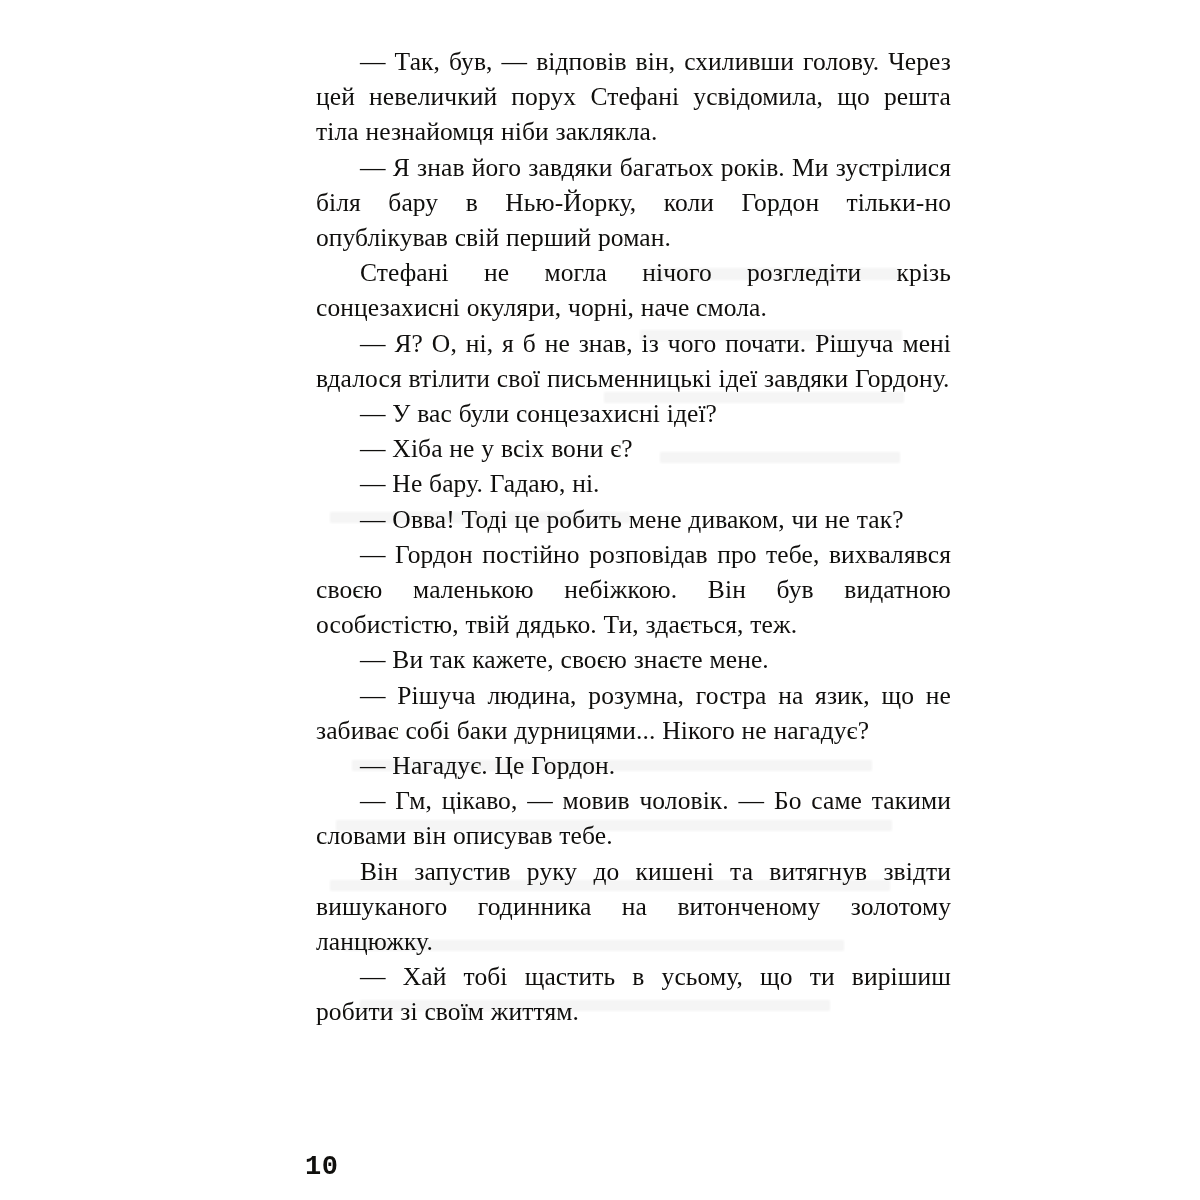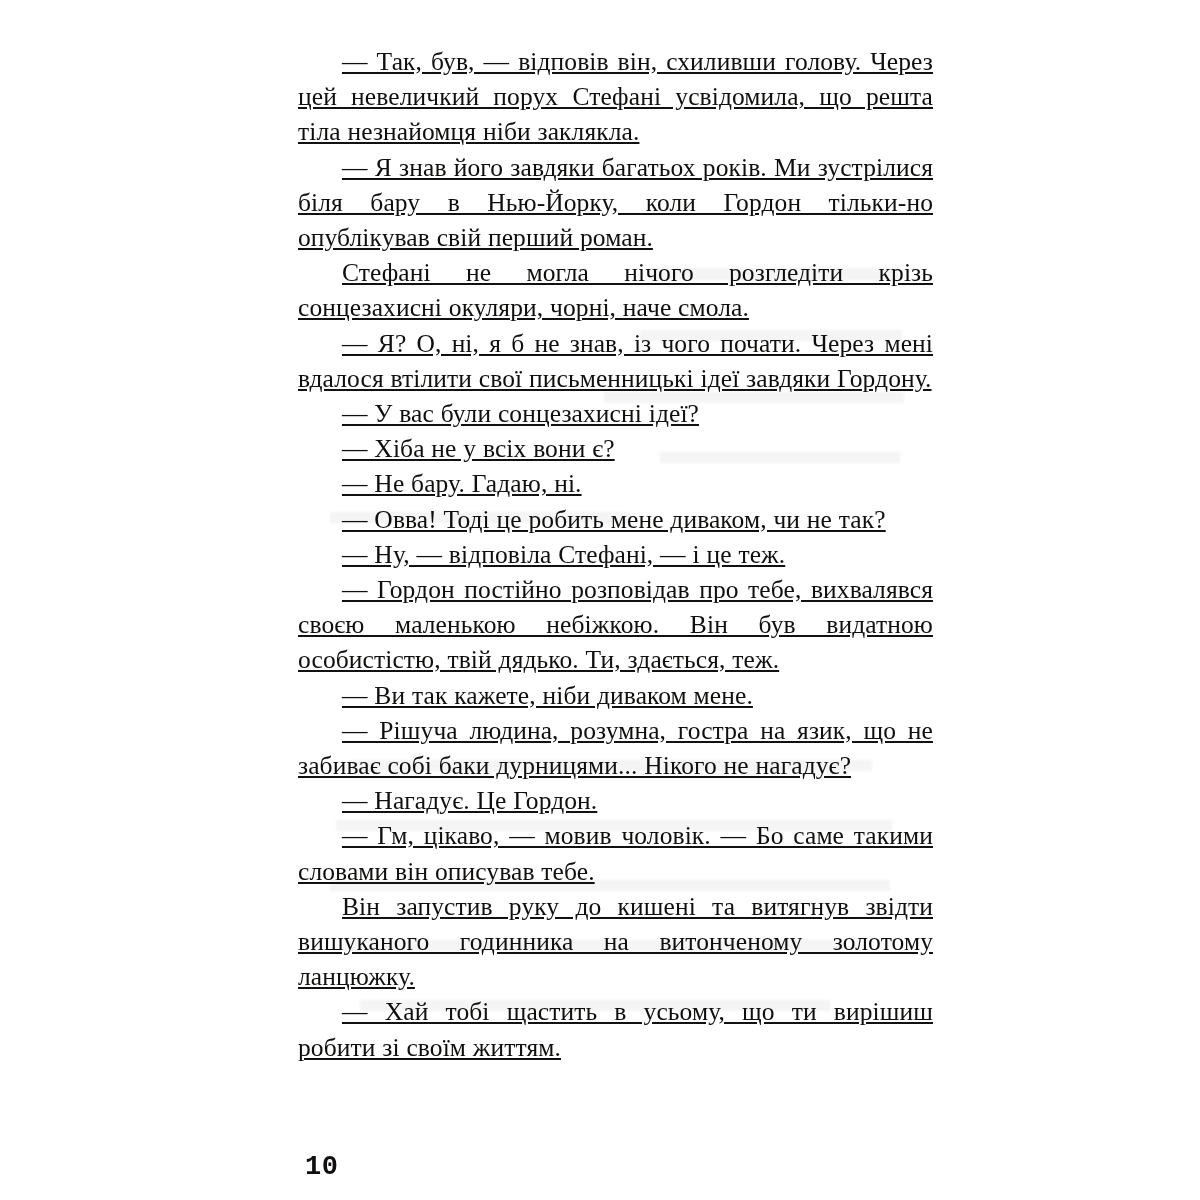--- a/index.html
+++ b/index.html
@@ -15,24 +15,23 @@
     overflow: hidden;
   }
   .page {
     position: relative;
     width: 1200px;
     height: 1200px;
     box-sizing: border-box;
   }
   .text-column {
     position: absolute;
-    left: 298px;
+    left: 316px;
     top: 44px;
     width: 635px;
-    text-decoration: underline;
   }
   .para {
     margin: 0;
     text-indent: 44px;
     text-align: justify;
     font-size: 25.5px;
     line-height: 35.2px;
     letter-spacing: 0.1px;
     word-spacing: 0.3px;
     color: #100f0d;
@@ -82,28 +81,27 @@
   <div class="ghost g6"></div>
   <div class="ghost g7"></div>
   <div class="ghost g8"></div>
   <div class="ghost g9"></div>
   <div class="ghost g10"></div>
 
   <div class="text-column">
     <p class="para">— Так, був, — відповів він, схиливши голову. Через цей невеличкий порух Стефані усвідомила, що решта тіла незнайомця ніби заклякла.</p>
     <p class="para">— Я знав його завдяки багатьох років. Ми зустрілися біля бару в Нью-Йорку, коли Гордон тільки-но опублікував свій перший роман.</p>
     <p class="para">Стефані не могла нічого розгледіти крізь сонцезахисні окуляри, чорні, наче смола.</p>
-    <p class="para">— Я? О, ні, я б не знав, із чого почати. Через мені вдалося втілити свої письменницькі ідеї завдяки Гордону.</p>
+    <p class="para">— Я? О, ні, я б не знав, із чого почати. Рішуча мені вдалося втілити свої письменницькі ідеї завдяки Гордону.</p>
     <p class="para last-left">— У вас були сонцезахисні ідеї?</p>
     <p class="para last-left">— Хіба не у всіх вони є?</p>
     <p class="para last-left">— Не бару. Гадаю, ні.</p>
     <p class="para last-left">— Овва! Тоді це робить мене диваком, чи не так?</p>
-    <p class="para last-left">— Ну, — відповіла Стефані, — і це теж.</p>
     <p class="para">— Гордон постійно розповідав про тебе, вихвалявся своєю маленькою небіжкою. Він був видатною особистістю, твій дядько. Ти, здається, теж.</p>
-    <p class="para last-left">— Ви так кажете, ніби диваком мене.</p>
+    <p class="para last-left">— Ви так кажете, своєю знаєте мене.</p>
     <p class="para">— Рішуча людина, розумна, гостра на язик, що не забиває собі баки дурницями... Нікого не нагадує?</p>
     <p class="para last-left">— Нагадує. Це Гордон.</p>
     <p class="para">— Гм, цікаво, — мовив чоловік. — Бо саме такими словами він описував тебе.</p>
     <p class="para">Він запустив руку до кишені та витягнув звідти вишуканого годинника на витонченому золотому ланцюжку.</p>
     <p class="para">— Хай тобі щастить в усьому, що ти вирішиш робити зі своїм життям.</p>
   </div>
 
   <div class="page-number">10</div>
 </div>
 

